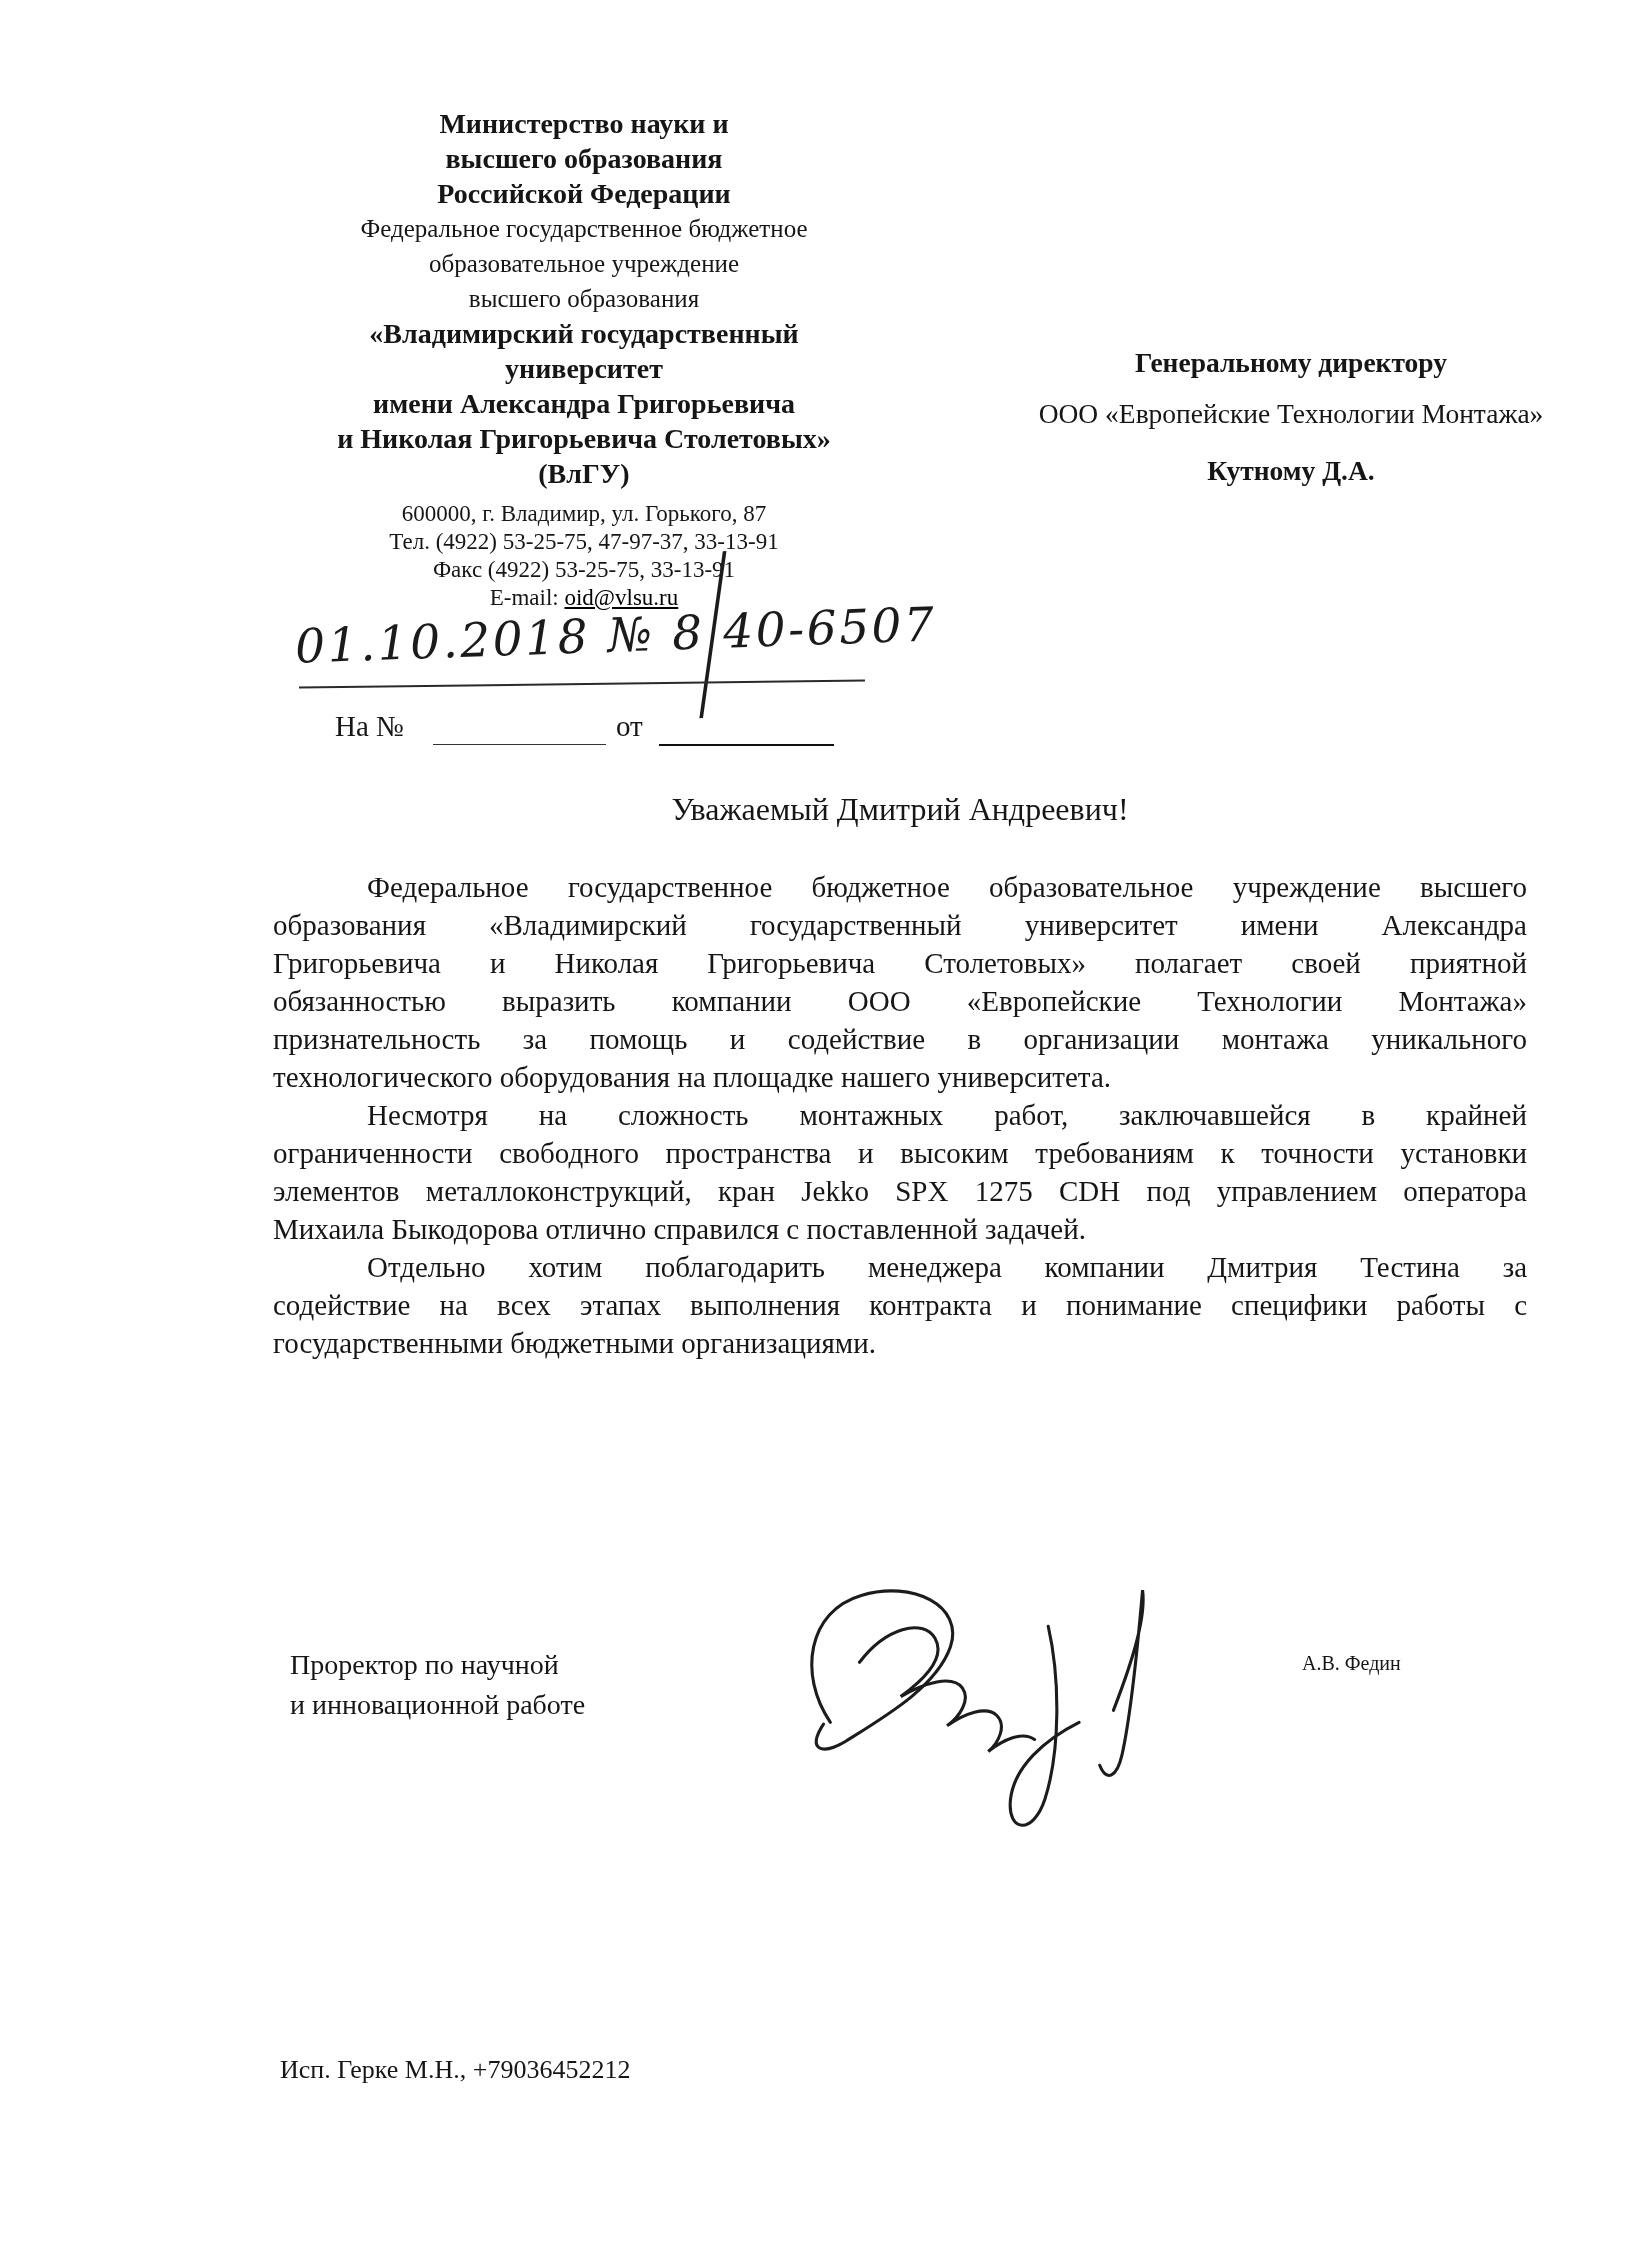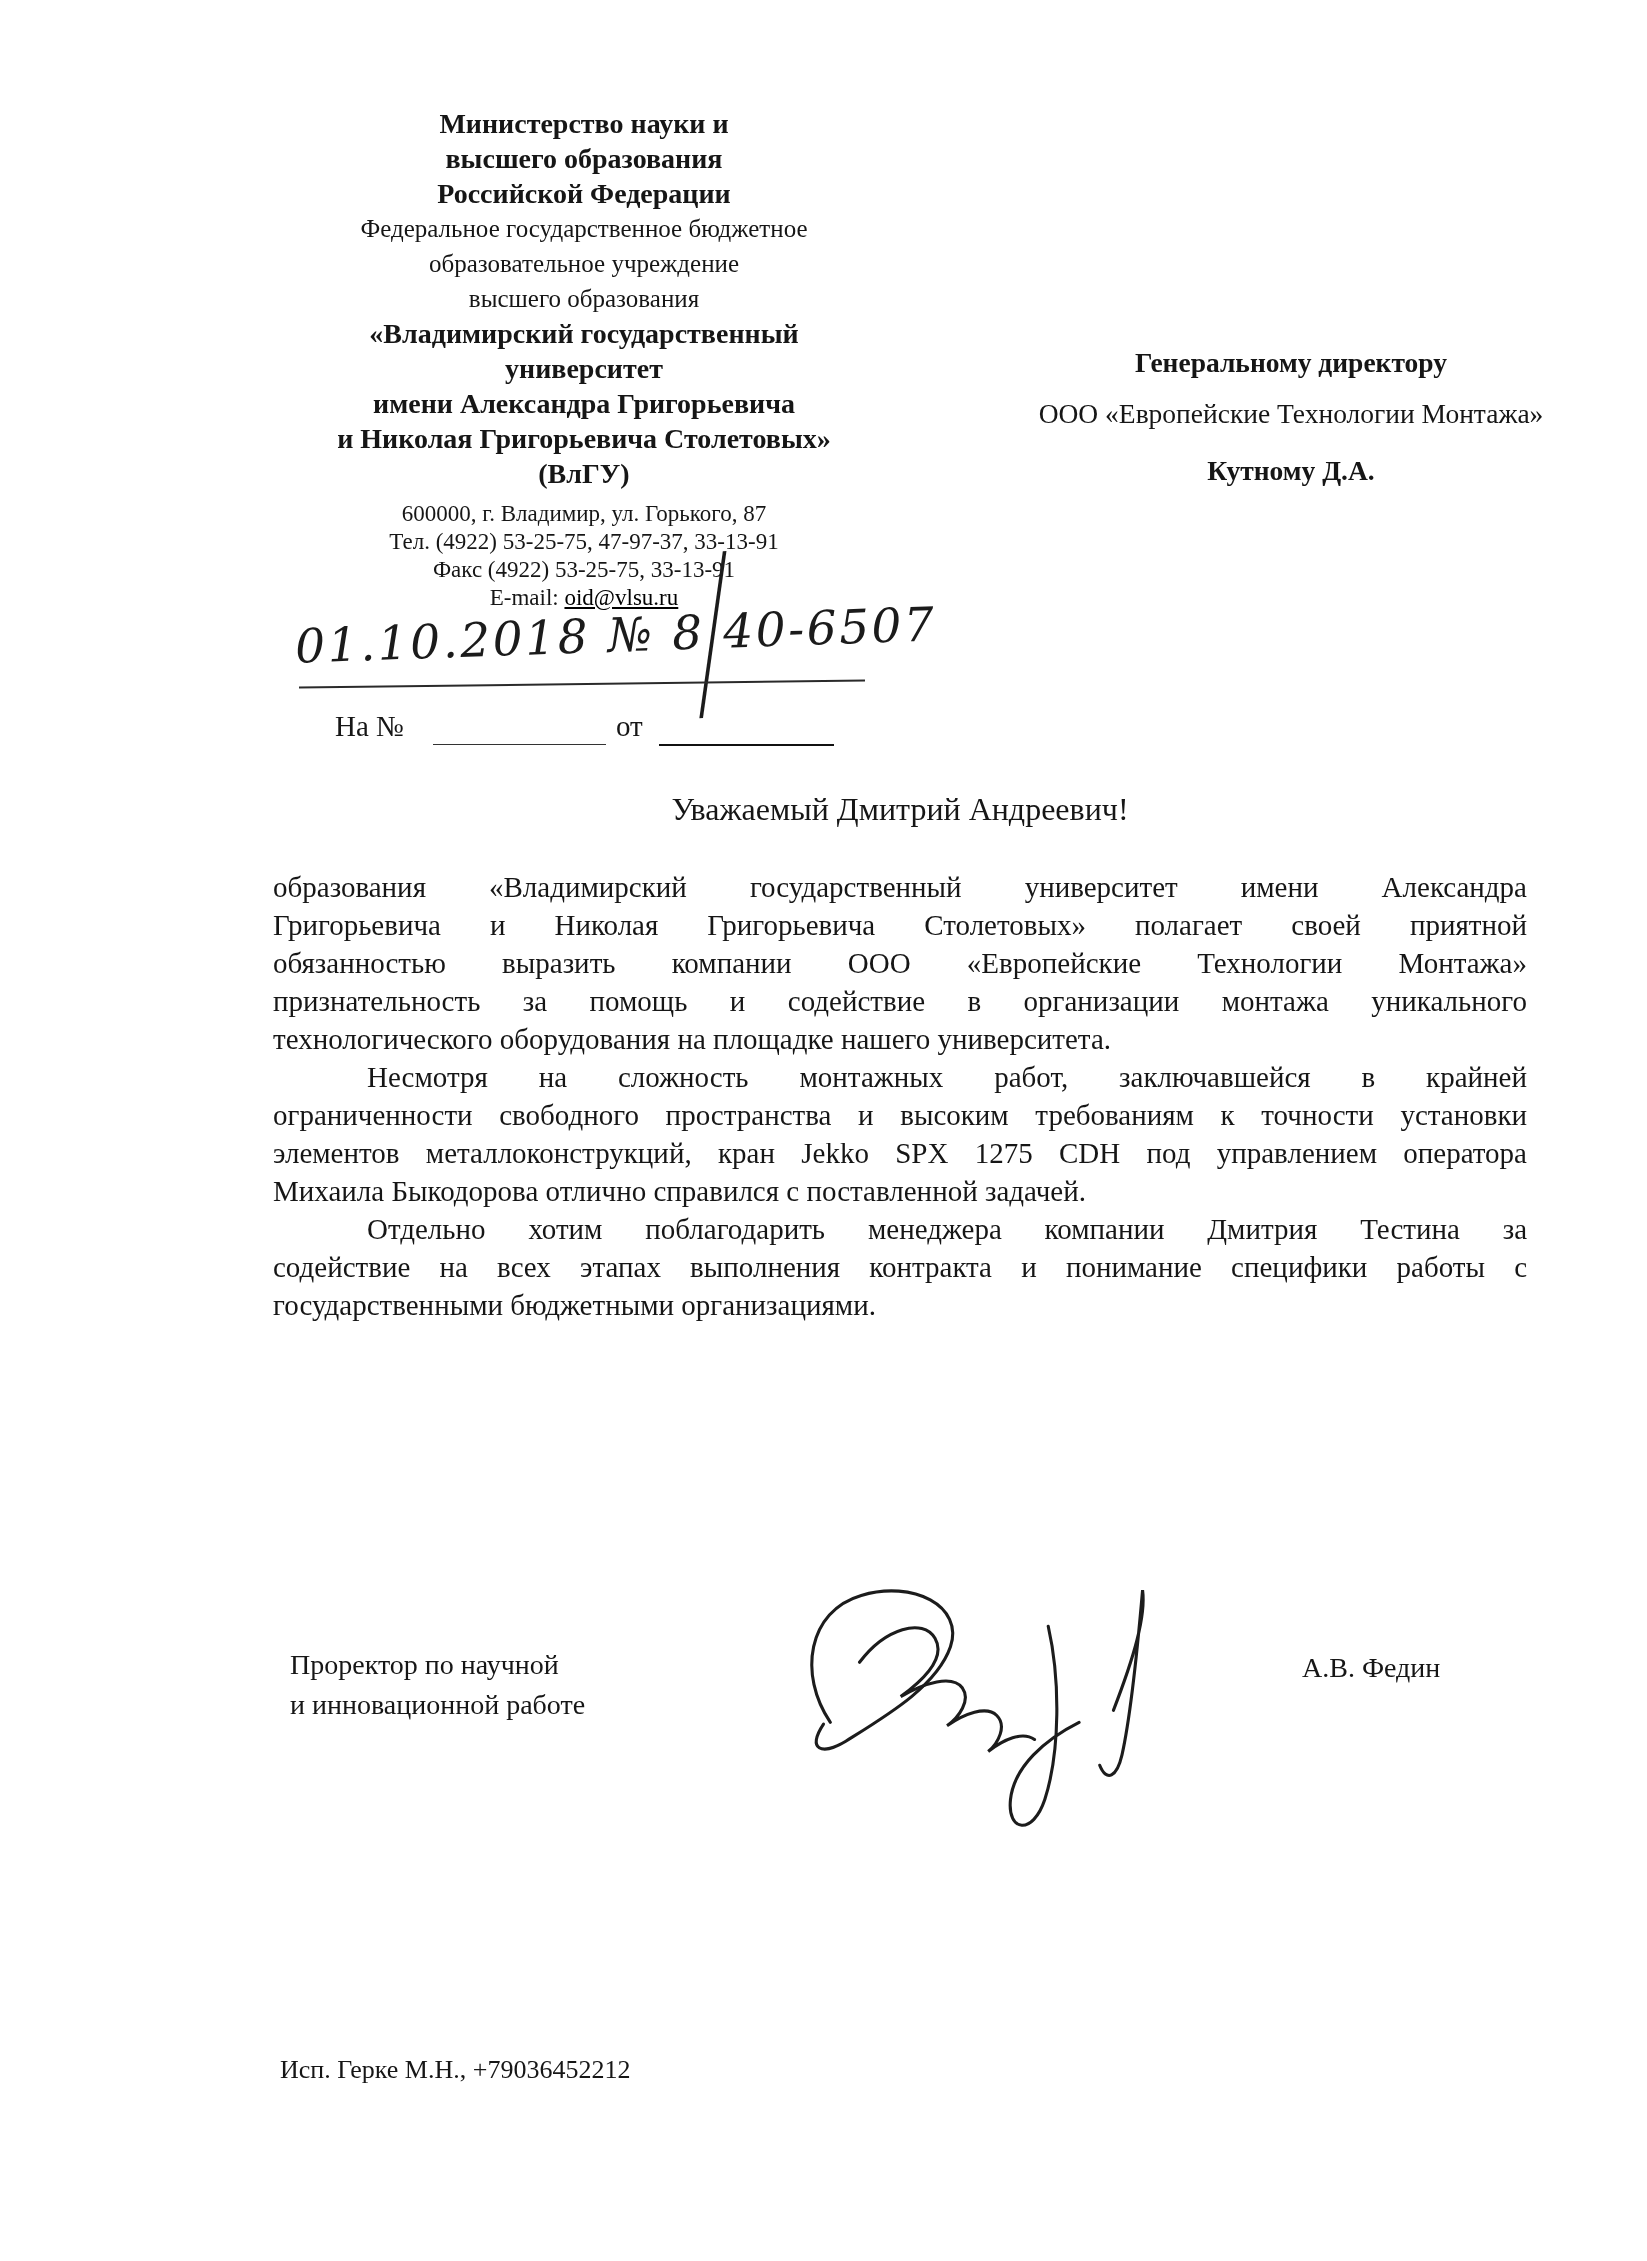--- a/index.html
+++ b/index.html
@@ -67,21 +67,21 @@
     font-size:29px;line-height:38px;
   }
   .jl{text-align:justify;text-align-last:justify;}
   .jl-last{text-align:justify;text-align-last:left;}
   .indent{text-indent:94px;}
   
   .sig-title{
     position:absolute;left:290px;top:1645px;width:480px;
     font-size:28px;line-height:40px;
   }
-  .sig-name{position:absolute;left:1302px;top:1652px;font-size:28px;}
+  .sig-name{position:absolute;left:1302px;top:1652px;font-size:20px;}
   
   .executor{position:absolute;left:273px;top:2055px;font-size:26px;margin-left:7px;}
   
   .ink-overlay{position:absolute;left:0;top:0;width:1647px;height:2261px;pointer-events:none;}
 </style>
 </head>
 <body>
 
 <div class="page">
 
@@ -117,20 +117,21 @@
   <div class="reply-row">
     <span class="reply-label">На №</span>
     <span class="reply-blank-1"></span>
     <span class="reply-from">от</span>
     <span class="reply-blank-2"></span>
   </div>
 
   <div class="salutation">Уважаемый Дмитрий Андреевич!</div>
 
   <div class="body-text">
+    <div class="jl indent">Федеральное государственное бюджетное образовательное учреждение высшего</div>
     <div class="jl">образования «Владимирский государственный университет имени Александра</div>
     <div class="jl">Григорьевича и Николая Григорьевича Столетовых» полагает своей приятной</div>
     <div class="jl">обязанностью выразить компании ООО «Европейские Технологии Монтажа»</div>
     <div class="jl">признательность за помощь и содействие в организации монтажа уникального</div>
     <div class="jl-last">технологического оборудования на площадке нашего университета.</div>
     <div class="jl indent">Несмотря на сложность монтажных работ, заключавшейся в крайней</div>
     <div class="jl">ограниченности свободного пространства и высоким требованиям к точности установки</div>
     <div class="jl">элементов металлоконструкций, кран Jekko SPX 1275 CDH под управлением оператора</div>
     <div class="jl-last">Михаила Быкодорова отлично справился с поставленной задачей.</div>
     <div class="jl indent">Отдельно хотим поблагодарить менеджера компании Дмитрия Тестина за</div>

